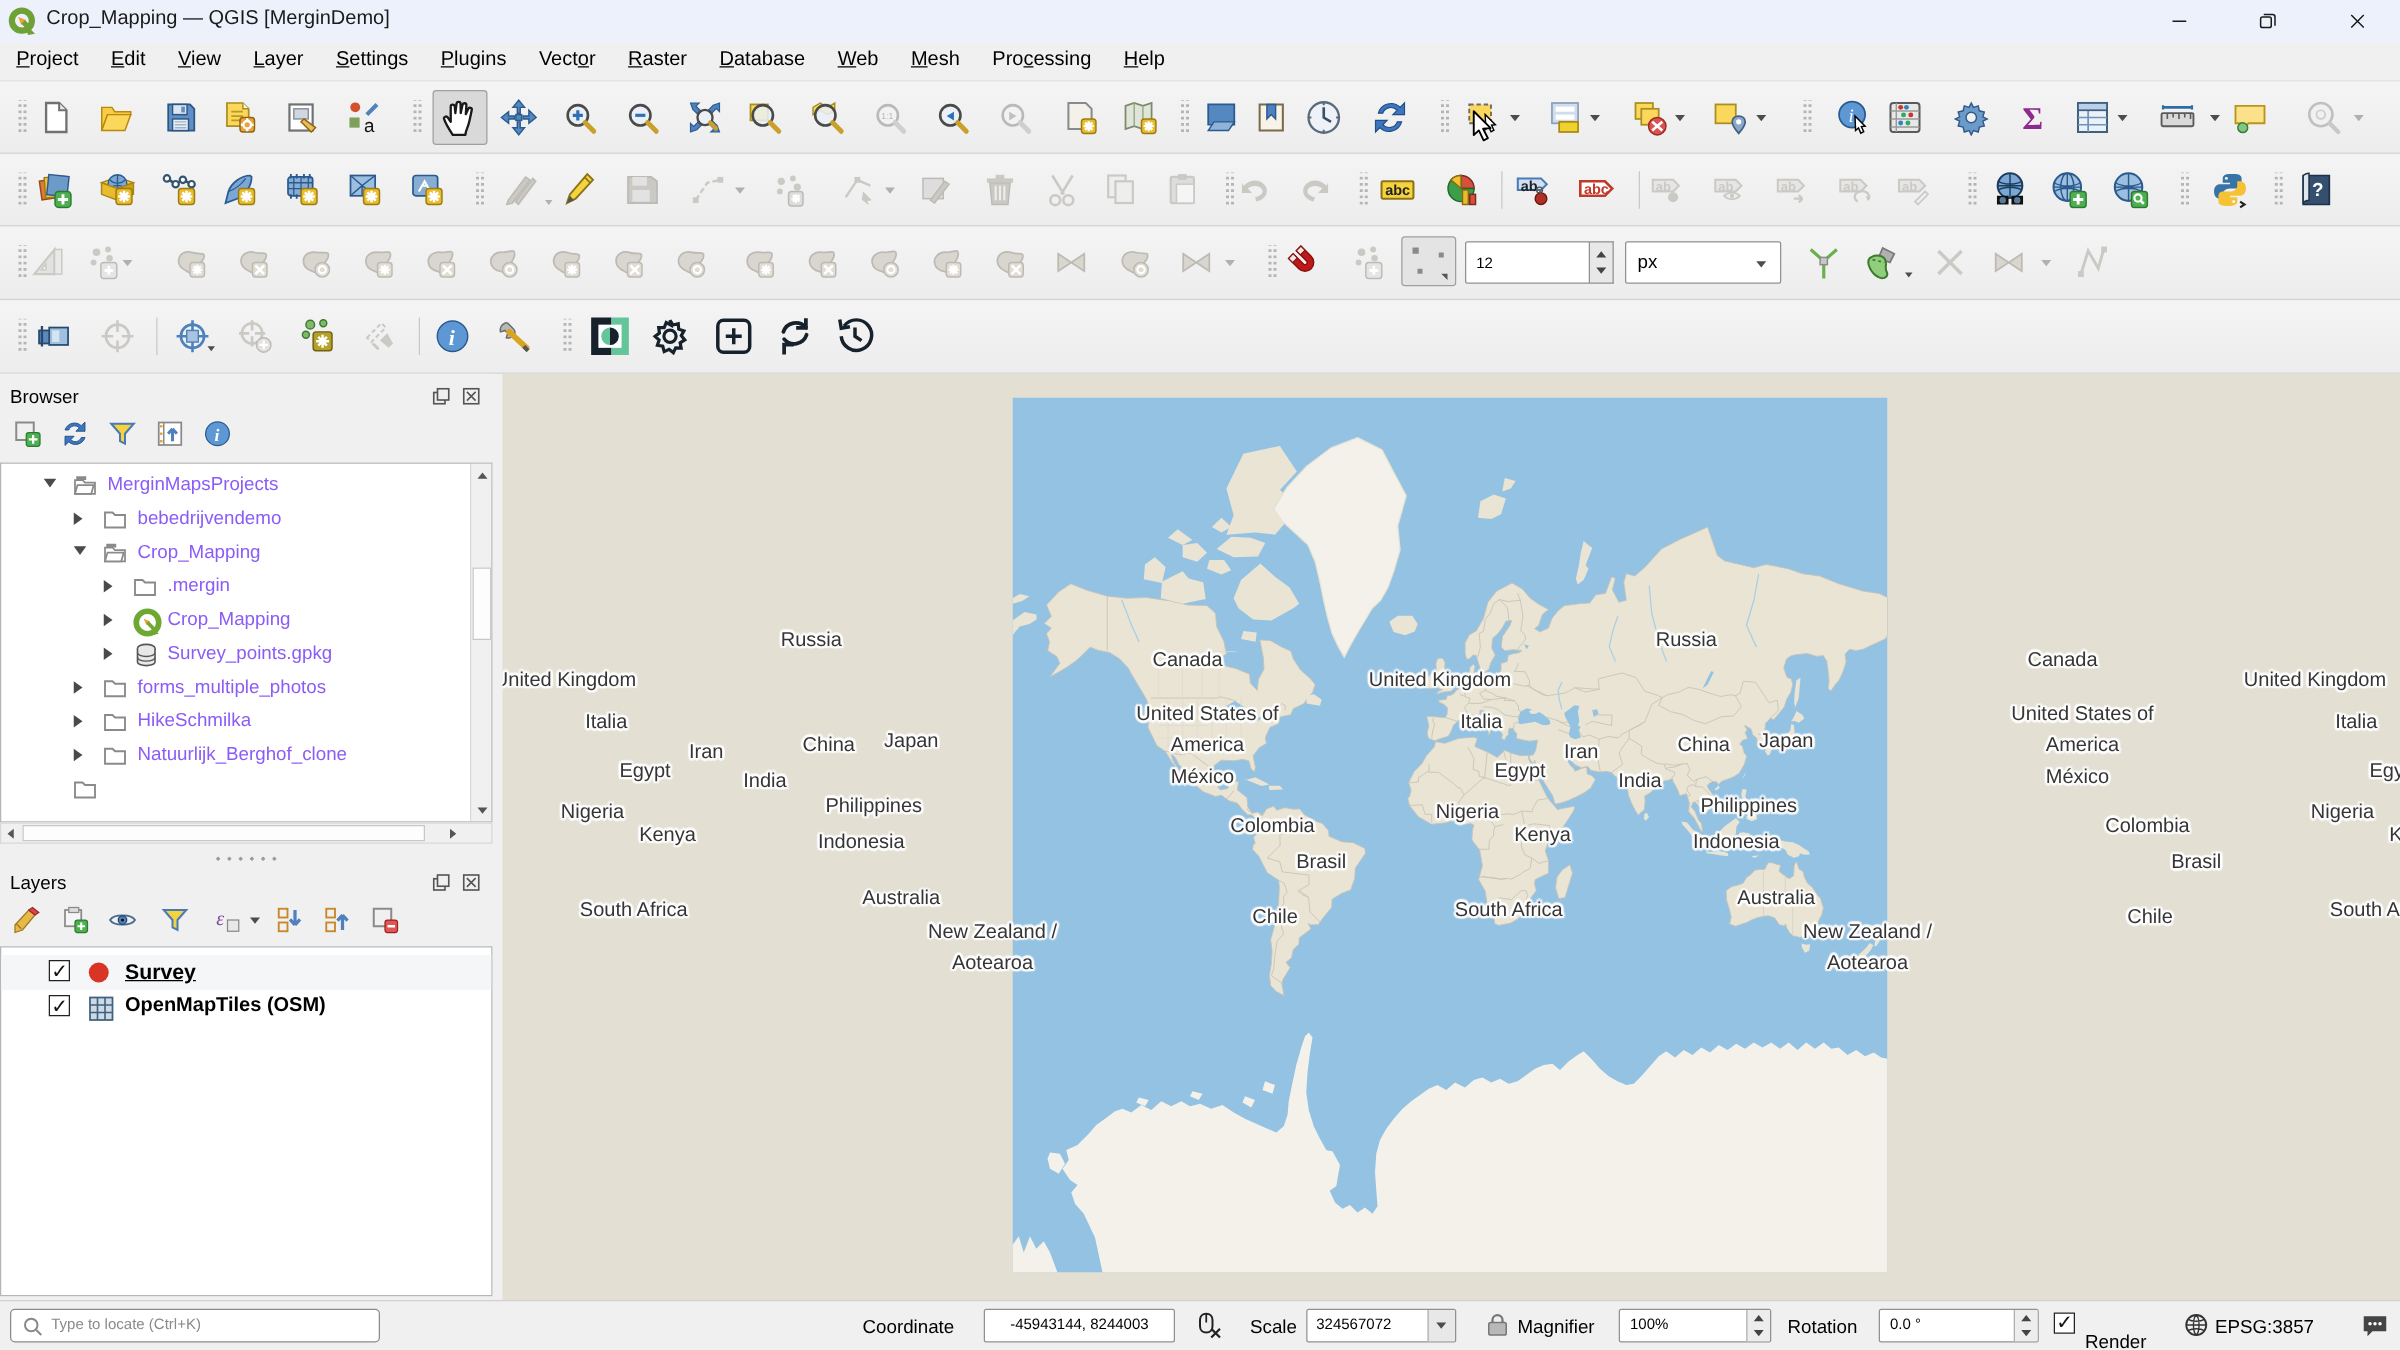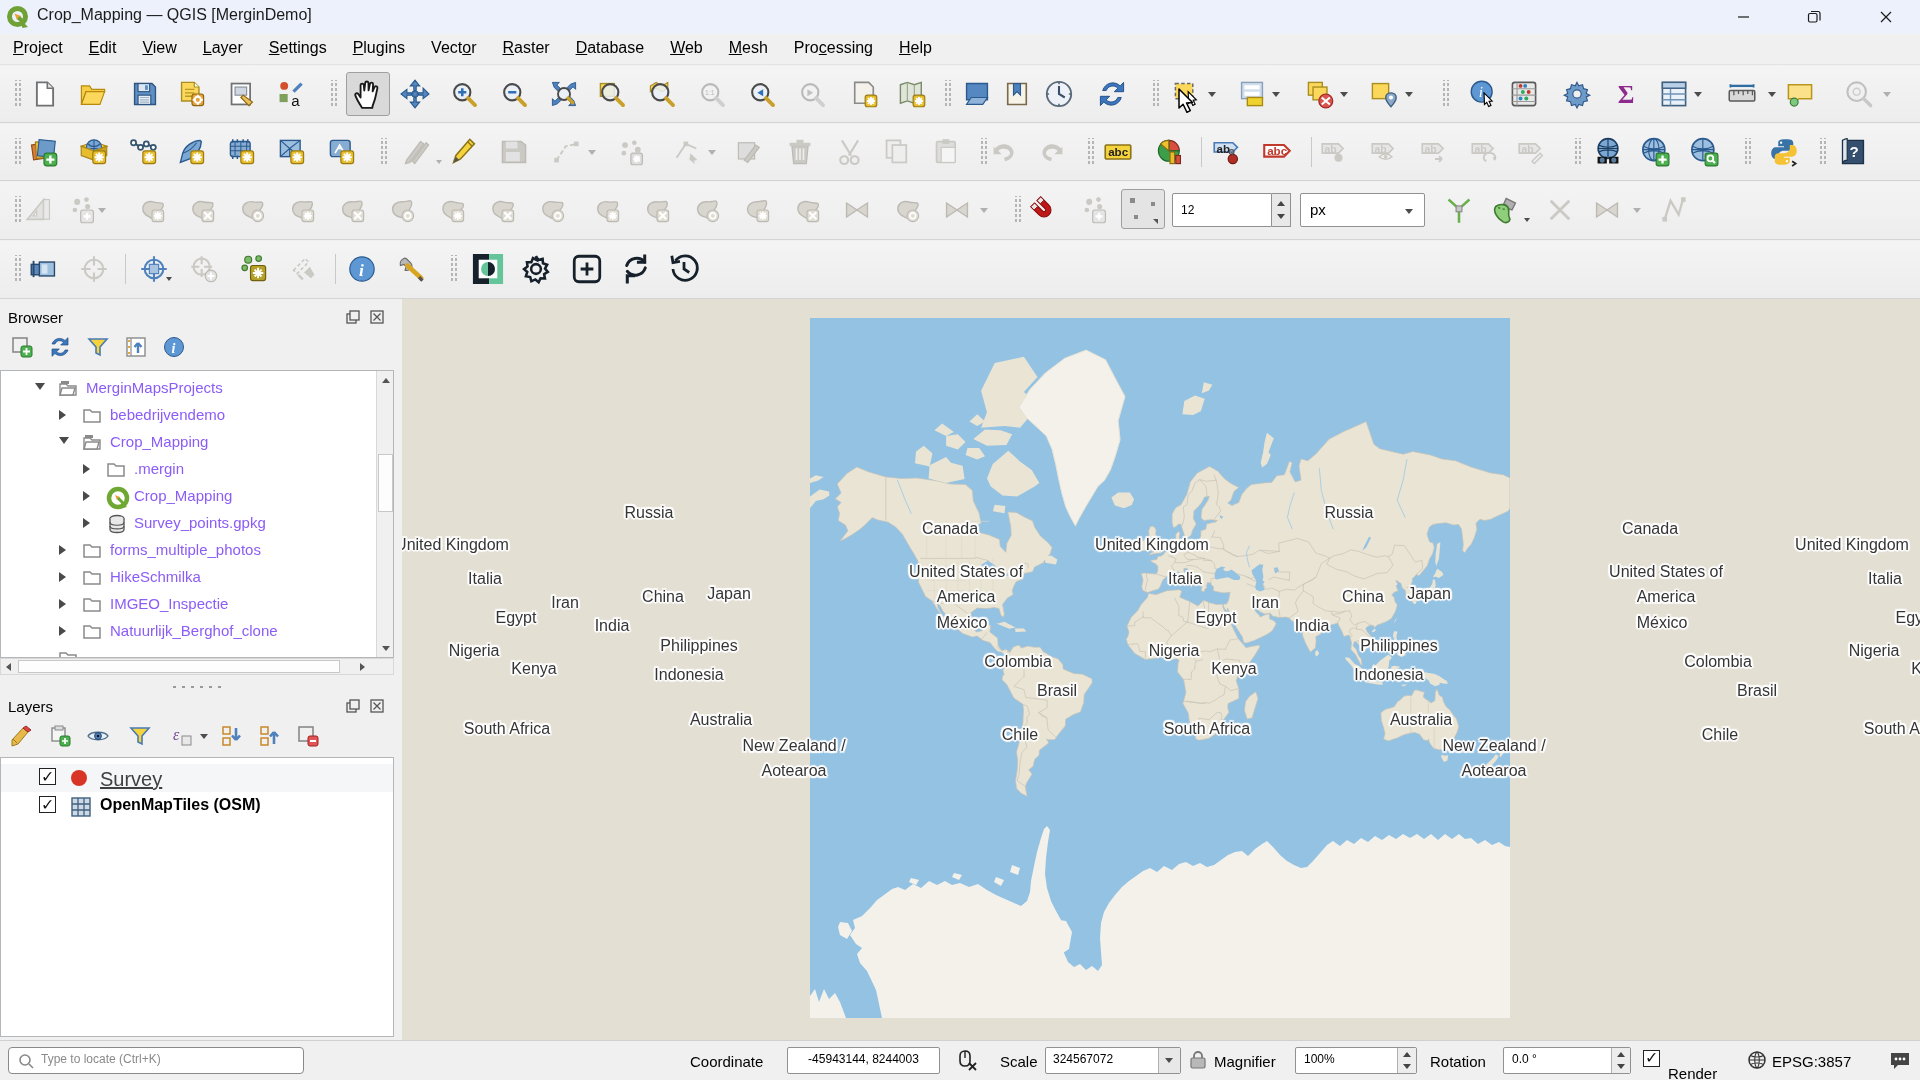--- a/index.html
+++ b/index.html
@@ -1033,27 +1033,20 @@
             <span class="ficon" style="left:81px;"><svg width="20" height="20" viewBox="0 0 20 20">
                 <path d="M2 5h6l2 2h8v10H2z" fill="#fff" stroke="#8a8a8a" stroke-width="1.5"></path>
               </svg></span>
             <span class="tlabel" style="left:109px;">HikeSchmilka</span>
           </div>
           <div class="trow" style="top:0;">
             <span class="arr arr-c" style="left:58px;"></span>
             <span class="ficon" style="left:81px;"><svg width="20" height="20" viewBox="0 0 20 20">
                 <path d="M2 5h6l2 2h8v10H2z" fill="#fff" stroke="#8a8a8a" stroke-width="1.5"></path>
               </svg></span>
-            <span class="tlabel" style="left:109px;">IMGEO_Inspectie</span>
-          </div>
-          <div class="trow" style="top:0;">
-            <span class="arr arr-c" style="left:58px;"></span>
-            <span class="ficon" style="left:81px;"><svg width="20" height="20" viewBox="0 0 20 20">
-                <path d="M2 5h6l2 2h8v10H2z" fill="#fff" stroke="#8a8a8a" stroke-width="1.5"></path>
-              </svg></span>
             <span class="tlabel" style="left:109px;">Natuurlijk_Berghof_clone</span>
           </div>
           <div class="trow" style="height:10px;">
             <span class="ficon" style="left:57px;top:3px;"><svg width="20" height="20" viewBox="0 0 20 20">
                 <path d="M2 5h6l2 2h8v10H2z" fill="#fff" stroke="#8a8a8a" stroke-width="1.5"></path>
               </svg></span>
           </div>
         </div>
         <div style="position:absolute;right:0;top:0;width:17px;height:286px;background:#f0f0f0;border-left:1px solid #d8d8d8;">
           <div style="position:absolute;top:1px;left:1px;width:15px;height:16px;background:#f0f0f0;">
@@ -1121,21 +1114,21 @@
             <rect x="3" y="3" width="14" height="14" fill="none" stroke="#8a8a8a" stroke-width="1.6"></rect>
             <rect x="12" y="12" width="10" height="10" rx="2" fill="#e05555" stroke="#a02020" stroke-width="1"></rect>
             <path d="M14 17h6" stroke="#fff" stroke-width="2"></path>
           </svg></span>
       </div>
       <div class="treebox" style="left:0;top:67px;width:394px;height:280px;padding-top:6px;">
         <div style="position:relative;height:28px;background:#f5f6f7;">
           <span style="position:absolute;left:38px;top:4px;width:17px;height:17px;background:#fff;border:1.5px solid #222;"></span>
           <span style="position:absolute;left:40px;top:3px;font-size:16px;color:#111;">✓</span>
           <span style="position:absolute;left:70px;top:6px;width:16px;height:16px;border-radius:50%;background:#d93526;"></span>
-          <span style="position:absolute;left:99px;top:4px;font-size:20px;font-weight:normal;text-decoration:underline;color:#404040;">Survey</span>
+          <span style="position:absolute;left:99px;top:4px;font-size:17px;font-weight:bold;text-decoration:underline;color:#000000;">Survey</span>
         </div>
         <div style="position:relative;height:28px;">
           <span style="position:absolute;left:38px;top:4px;width:17px;height:17px;background:#fff;border:1.5px solid #222;"></span>
           <span style="position:absolute;left:40px;top:3px;font-size:16px;color:#111;">✓</span>
           <span style="position:absolute;left:69px;top:4px;"><svg width="22" height="22" viewBox="0 0 22 22">
               <rect x="2" y="2" width="18" height="18" fill="#cdd9e5" stroke="#41607f" stroke-width="1.4"></rect>
               <path d="M8 2v18M14 2v18M2 8h18M2 14h18" stroke="#41607f" stroke-width="1.3"></path>
             </svg></span>
           <span style="position:absolute;left:99px;top:4px;font-size:16px;font-weight:bold;color:#000;">OpenMapTiles (OSM)</span>
         </div>
@@ -1357,21 +1350,21 @@
       <span style="position:absolute;left:32px;top:4px;color:#8a8a8a;">Type to locate (Ctrl+K)</span>
     </div>
     <span class="sblabel" style="left:690px;">Coordinate</span>
     <div class="sbinput" style="left:787px;width:153px;text-align:center;padding-top:4px;">-45943144, 8244003</div>
     <span style="position:absolute;left:955px;top:8px;"><svg width="24" height="24" viewBox="0 0 24 24">
         <path d="M10 2c3 0 5 2 5 5v5c0 3-2 5-5 5s-5-2-5-5V7c0-3 2-5 5-5z" fill="none" stroke="#222" stroke-width="1.6"></path>
         <path d="M10 2v7" stroke="#222" stroke-width="1.4"></path>
         <path d="M14 14l7 7M21 14l-7 7" stroke="#222" stroke-width="1.8"></path>
       </svg></span>
     <span class="sblabel" style="left:1000px;">Scale</span>
-    <div class="sbinput" style="left:1045px;width:136px;">
+    <div class="sbinput" style="left:1045px;width:120px;">
       <span style="position:absolute;left:7px;top:4px;">324567072</span>
       <span style="position:absolute;right:0;top:0;width:22px;height:25px;background:#e8e8e8;border-left:1px solid #b0b0b0;">
         <span class="dd" style="position:absolute;left:6px;top:10px;"></span>
       </span>
     </div>
     <span style="position:absolute;left:1188px;top:9px;"><svg width="20" height="20" viewBox="0 0 20 20">
         <rect x="3" y="8" width="14" height="10" rx="1.5" fill="#b8b8b8" stroke="#777" stroke-width="1.2"></rect>
         <path d="M6 8V6a4 4 0 0 1 8 0v2" fill="none" stroke="#777" stroke-width="1.8"></path>
       </svg></span>
     <span class="sblabel" style="left:1214px;">Magnifier</span>

